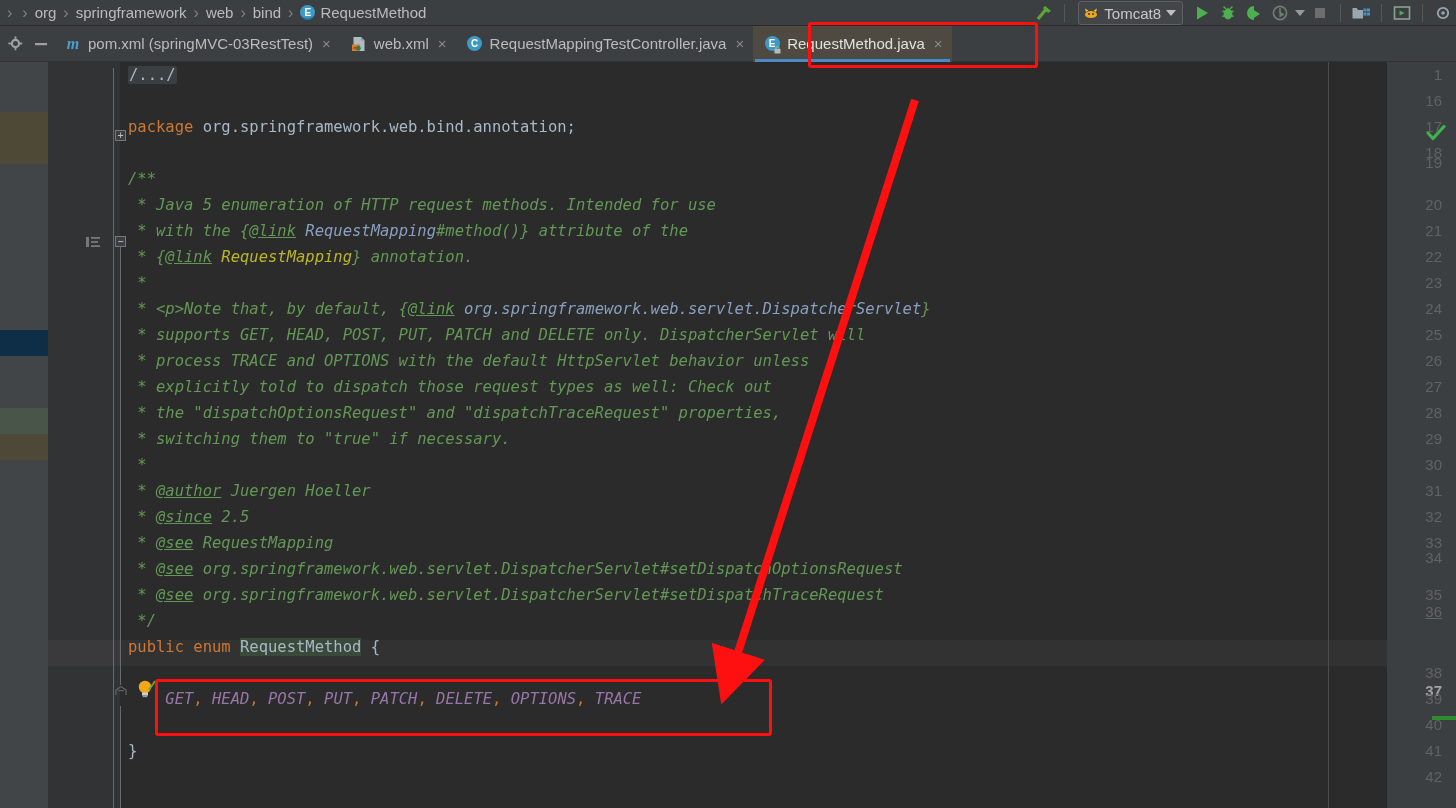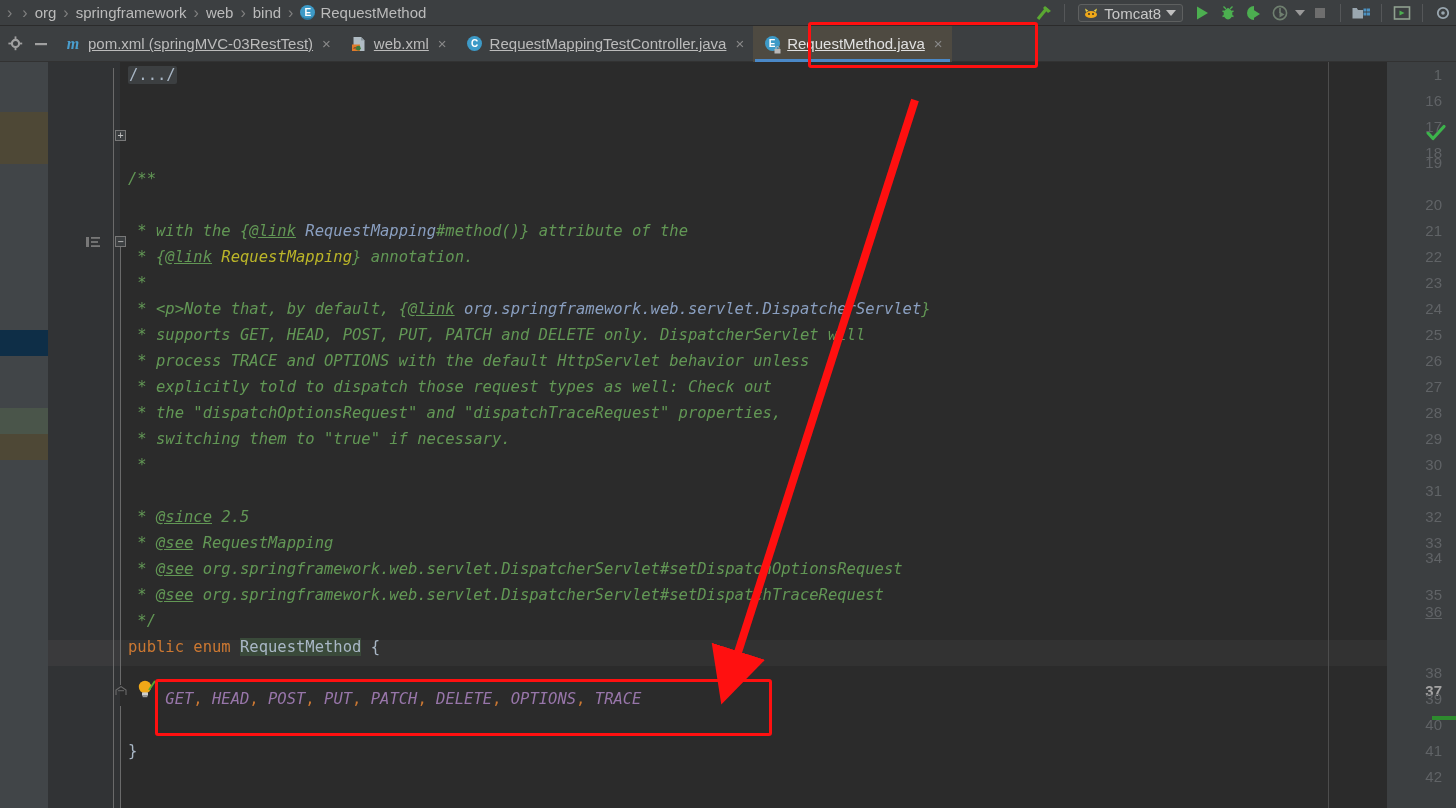--- a/index.html
+++ b/index.html
@@ -36,21 +36,21 @@
   .nav-right {
     position:absolute; right:0; top:0; height:26px;
     display:flex; align-items:center; gap:0px;
   }
   .tb-sep { width:1px; height:18px; background:#555759; margin:0 7px; }
   .tb-icon {
     width:26px; height:22px; display:flex; align-items:center;
     justify-content:center; cursor:pointer;
   }
   .runcfg {
-    display:flex; align-items:center; height:18px;
+    display:flex; align-items:center; height:24px;
     border:1px solid #5e6060; border-radius:3px; background:#434648;
     padding:0 6px 0 5px; margin:0 6px; gap:5px; cursor:pointer;
   }
   .runcfg .lbl { font-size:15px; color:#c8c8c8; }
   .caret { width:0;height:0;border-left:5px solid transparent;
     border-right:5px solid transparent;border-top:6px solid #c0c0c0; }
 
   
   .tabbar {
     position:absolute; left:0; top:26px; width:1456px; height:36px;
@@ -58,21 +58,21 @@
     border-bottom:1px solid #323232;
   }
   .tablead { display:flex; align-items:center; gap:0; padding-left:2px; }
   .lead-btn { width:26px;height:26px;display:flex;align-items:center;
     justify-content:center; cursor:pointer; }
   .tabs { display:flex; align-items:stretch; height:36px; }
   .tab {
     display:flex; align-items:center; height:36px; padding:0 9px 0 11px;
     gap:7px; cursor:pointer; position:relative;
   }
-  .tab .tname { font-size:15px; color:#bbbbbb; white-space:nowrap;text-decoration:underline; }
+  .tab .tname { font-size:15px; color:#bbbbbb; white-space:nowrap; }
   .tab.active { background:#4e4a41; }
   .tab.active .tname { color:#e0e0e0; }
   .tab.active::after {
     content:""; position:absolute; left:2px; right:2px; bottom:0;
     height:3px; background:#4a88c7;
   }
   .tclose { color:#8a8a8a; font-size:15px; margin-left:2px; line-height:1; }
   .ficon { width:16px;height:16px;display:flex;align-items:center;justify-content:center;}
   .circ {
     width:15px;height:15px;border-radius:50%;background:#3d9ac7;color:#fff;
@@ -397,32 +397,35 @@
         <div class="ln cur" style="top: 572px;">37</div>
         <div class="ln" style="top: 598px;">38</div>
         <div class="ln" style="top: 624px;">39</div>
         <div class="ln" style="top: 650px;">40</div>
         <div class="ln" style="top: 676px;">41</div>
         <div class="ln" style="top: 702px; margin-left: 12px;">42</div>
       </div>
     <div class="code-area" id="code-lines">
         <div class="cl" style="top: 0px; left: 8px;"><span class="fold-lbl">/.../</span></div>
         <div class="cl" style="top: 26px; left: 8px;"></div>
+        <div class="cl" style="top: 52px; left: 8px;"><span class="kw">package</span><span class="ident"> org.springframework.web.bind.annotation;</span></div>
         <div class="cl" style="top: 78px; left: 8px;"></div>
         <div class="cl" style="top: 104px; left: 8px;"><span class="cmt">/**</span></div>
+        <div class="cl" style="top: 130px; left: 8px;"><span class="cmt"> * Java 5 enumeration of HTTP request methods. Intended for use</span></div>
         <div class="cl" style="top: 156px; left: 8px;"><span class="cmt"> * with the </span><span class="cmt">{</span><span class="tag">@link</span><span class="cmt"> </span><span class="lnk2">RequestMapping</span><span class="hlmeth">#method()</span><span class="cmt">}</span><span class="cmt"> attribute of the</span></div>
         <div class="cl" style="top: 182px; left: 8px;"><span class="cmt"> * </span><span class="cmt">{</span><span class="tag">@link</span><span class="cmt"> </span><span class="lnk">RequestMapping</span><span class="cmt">}</span><span class="cmt"> annotation.</span></div>
         <div class="cl" style="top: 208px; left: 8px;"><span class="cmt"> *</span></div>
         <div class="cl" style="top: 234px; left: 8px;"><span class="cmt"> * &lt;p&gt;Note that, by default, </span><span class="cmt">{</span><span class="tag">@link</span><span class="cmt"> </span><span class="lnk2">org.springframework.web.servlet.DispatcherServlet</span><span class="cmt">}</span><span class="cmt"></span></div>
         <div class="cl" style="top: 260px; left: 8px;"><span class="cmt"> * supports GET, HEAD, POST, PUT, PATCH and DELETE only. DispatcherServlet will</span></div>
         <div class="cl" style="top: 286px; left: 8px;"><span class="cmt"> * process TRACE and OPTIONS with the default HttpServlet behavior unless</span></div>
         <div class="cl" style="top: 312px; left: 8px;"><span class="cmt"> * explicitly told to dispatch those request types as well: Check out</span></div>
         <div class="cl" style="top: 338px; left: 8px;"><span class="cmt"> * the "dispatchOptionsRequest" and "dispatchTraceRequest" properties,</span></div>
         <div class="cl" style="top: 364px; left: 8px;"><span class="cmt"> * switching them to "true" if necessary.</span></div>
         <div class="cl" style="top: 390px; left: 8px;"><span class="cmt"> *</span></div>
+        <div class="cl" style="top: 416px; left: 8px;"><span class="cmt"> * </span><span class="tag">@author</span><span class="cmt"> Juergen Hoeller</span></div>
         <div class="cl" style="top: 442px; left: 8px;"><span class="cmt"> * </span><span class="tag">@since</span><span class="cmt"> 2.5</span></div>
         <div class="cl" style="top: 468px; left: 8px;"><span class="cmt"> * </span><span class="tag">@see</span><span class="cmt"> RequestMapping</span></div>
         <div class="cl" style="top: 494px; left: 8px;"><span class="cmt"> * </span><span class="tag">@see</span><span class="cmt"> org.springframework.web.servlet.DispatcherServlet#setDispatchOptionsRequest</span></div>
         <div class="cl" style="top: 520px; left: 8px;"><span class="cmt"> * </span><span class="tag">@see</span><span class="cmt"> org.springframework.web.servlet.DispatcherServlet#setDispatchTraceRequest</span></div>
         <div class="cl" style="top: 546px; left: 8px;"><span class="cmt"> */</span></div>
         <div class="cl" style="top: 572px; left: 8px;"><span class="kw">public</span><span class="ident"> </span><span class="kw">enum</span><span class="ident"> </span><span class="cls-decl">RequestMethod</span><span class="ident"> {</span></div>
         <div class="cl" style="top: 598px; left: 8px;"></div>
         <div class="cl" style="top: 624px; left: 8px;"><span class="ident">&nbsp;&nbsp;&nbsp;&nbsp;</span><span class="enumc">GET</span><span class="punct">,</span><span class="ident"> </span><span class="enumc">HEAD</span><span class="punct">,</span><span class="ident"> </span><span class="enumc">POST</span><span class="punct">,</span><span class="ident"> </span><span class="enumc">PUT</span><span class="punct">,</span><span class="ident"> </span><span class="enumc">PATCH</span><span class="punct">,</span><span class="ident"> </span><span class="enumc">DELETE</span><span class="punct">,</span><span class="ident"> </span><span class="enumc">OPTIONS</span><span class="punct">,</span><span class="ident"> </span><span class="enumc">TRACE</span></div>
         <div class="cl" style="top: 650px; left: 8px;"></div>
         <div class="cl" style="top: 676px; left: 8px;"><span class="ident">}</span></div>

